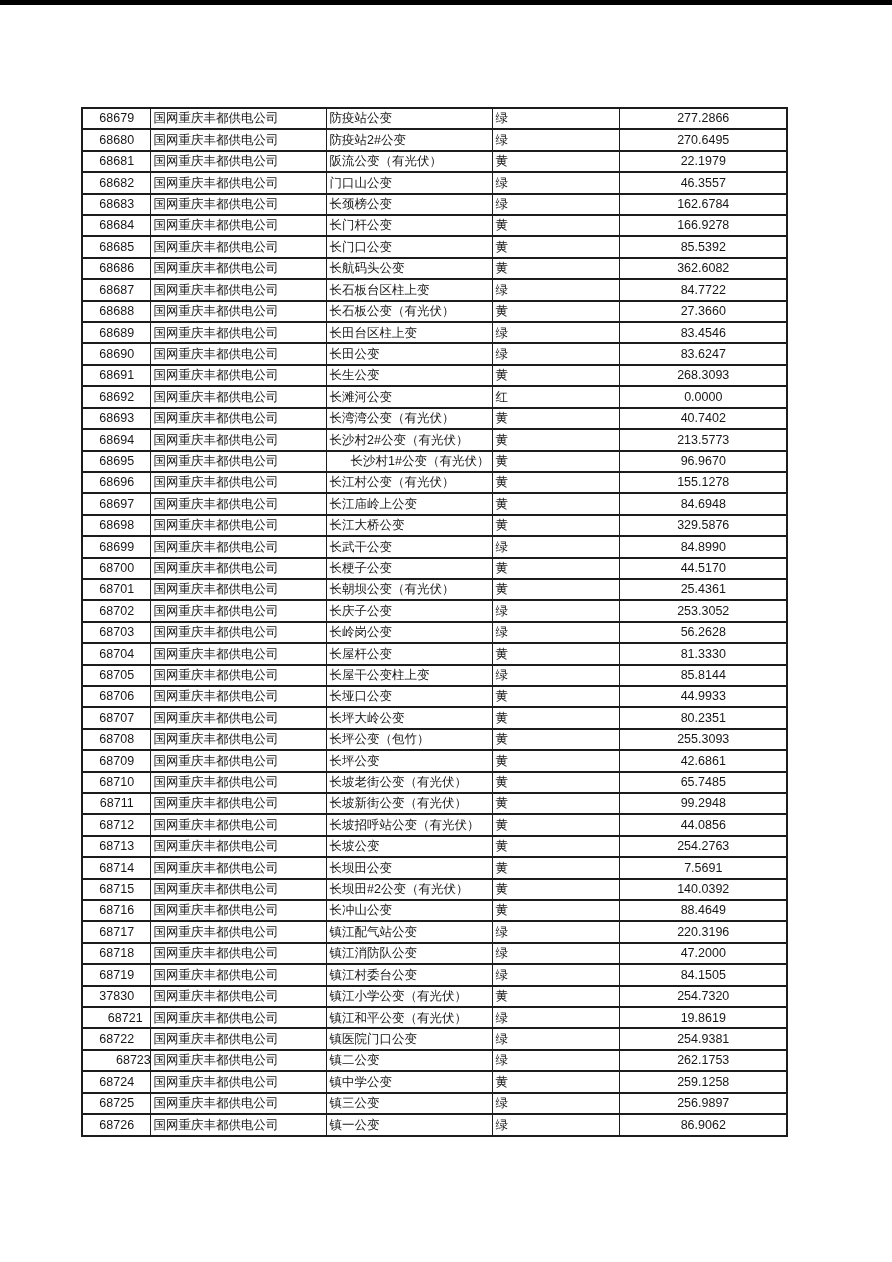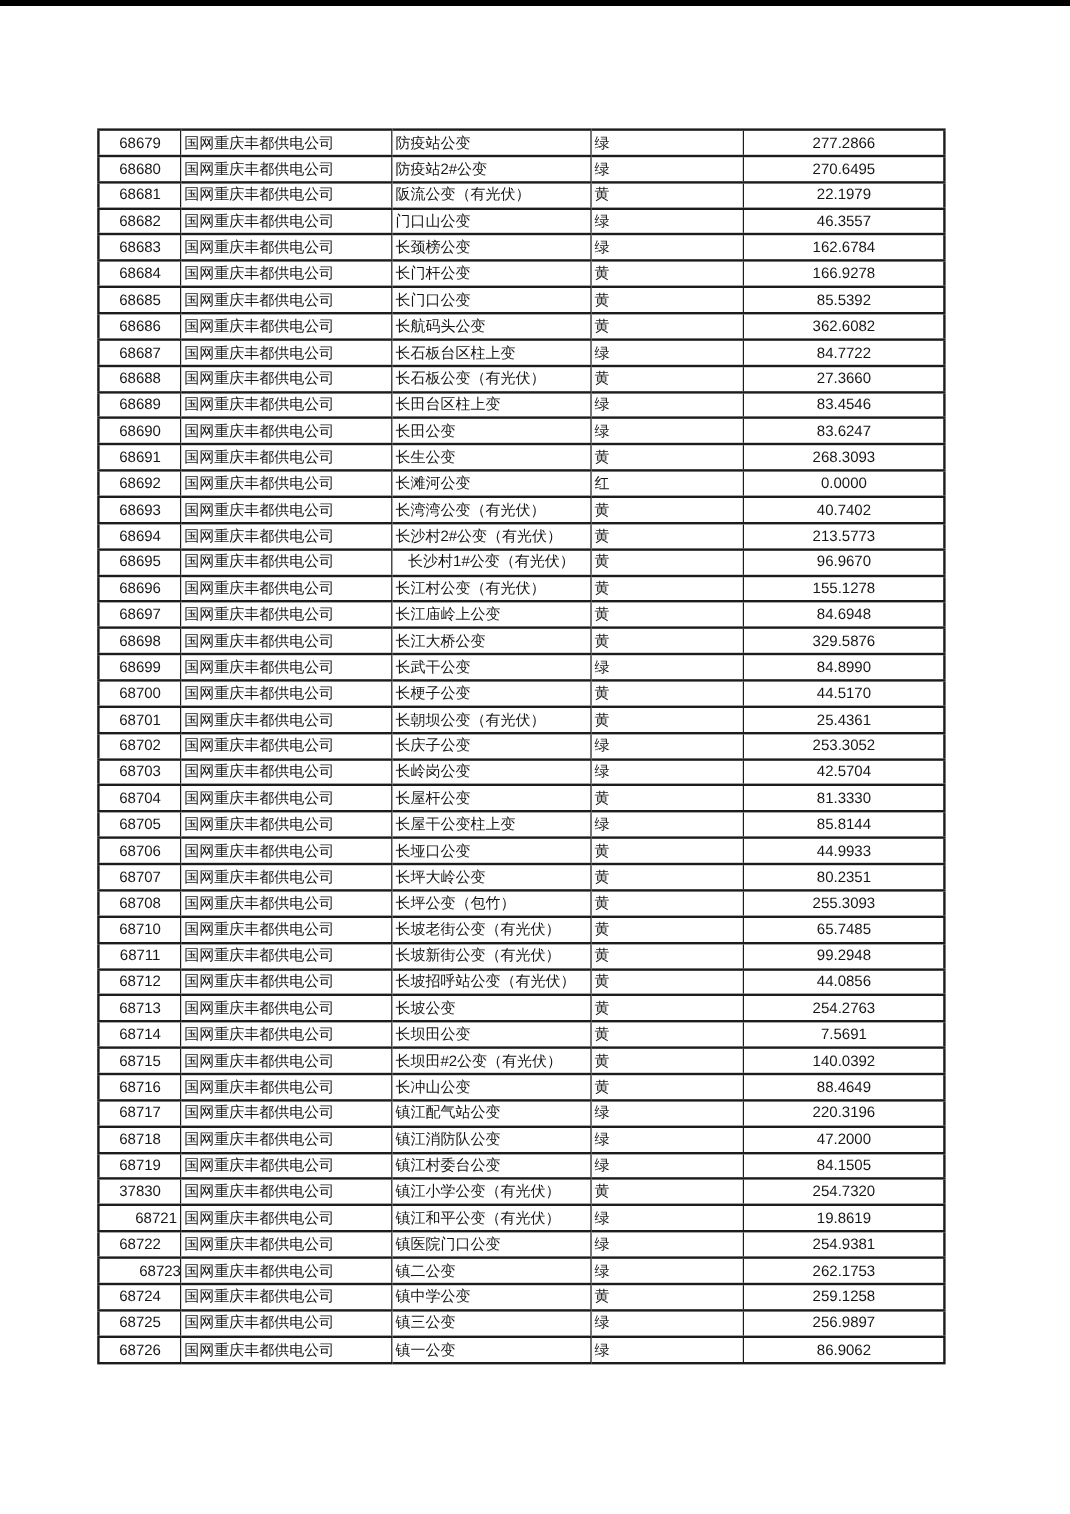--- a/index.html
+++ b/index.html
@@ -175,21 +175,21 @@
         <tr>
           <td style="text-align: center;">68694</td>
           <td style="text-align: left;">国网重庆丰都供电公司</td>
           <td style="text-align: left;">长沙村2#公变（有光伏）</td>
           <td style="text-align: left;">黄</td>
           <td style="text-align: center;">213.5773</td>
         </tr>
         <tr>
           <td style="text-align: center;">68695</td>
           <td style="text-align: left;">国网重庆丰都供电公司</td>
-          <td style="text-align: center;">长沙村1#公变（有光伏）</td>
+          <td style="text-align: right;">长沙村1#公变（有光伏）</td>
           <td style="text-align: left;">黄</td>
           <td style="text-align: center;">96.9670</td>
         </tr>
         <tr>
           <td style="text-align: center;">68696</td>
           <td style="text-align: left;">国网重庆丰都供电公司</td>
           <td style="text-align: left; margin-left: 44px;">长江村公变（有光伏）</td>
           <td style="text-align: left;">黄</td>
           <td style="text-align: center;">155.1278</td>
         </tr>
@@ -233,21 +233,21 @@
           <td style="text-align: left;">国网重庆丰都供电公司</td>
           <td style="text-align: left;">长庆子公变</td>
           <td style="text-align: left;">绿</td>
           <td style="text-align: center;">253.3052</td>
         </tr>
         <tr>
           <td style="text-align: center;">68703</td>
           <td style="text-align: left;">国网重庆丰都供电公司</td>
           <td style="text-align: left;">长岭岗公变</td>
           <td style="text-align: left;">绿</td>
-          <td style="text-align: center;">42.5704</td>
+          <td style="text-align: center;">56.2628</td>
         </tr>
         <tr>
           <td style="text-align: center;">68704</td>
           <td style="text-align: left;">国网重庆丰都供电公司</td>
           <td style="text-align: left;">长屋杆公变</td>
           <td style="text-align: left;">黄</td>
           <td style="text-align: center;">81.3330</td>
         </tr>
         <tr>
           <td style="text-align: center;">68705</td>
@@ -271,20 +271,27 @@
           <td style="text-align: center;">80.2351</td>
         </tr>
         <tr>
           <td style="text-align: center;">68708</td>
           <td style="text-align: left;">国网重庆丰都供电公司</td>
           <td style="text-align: left;">长坪公变（包竹）</td>
           <td style="text-align: left;">黄</td>
           <td style="text-align: center;">255.3093</td>
         </tr>
         <tr>
+          <td style="text-align: center;">68709</td>
+          <td style="text-align: left;">国网重庆丰都供电公司</td>
+          <td style="text-align: left;">长坪公变</td>
+          <td style="text-align: left;">黄</td>
+          <td style="text-align: center;">42.6861</td>
+        </tr>
+        <tr>
           <td style="text-align: center;">68710</td>
           <td style="text-align: left;">国网重庆丰都供电公司</td>
           <td style="text-align: left;">长坡老街公变（有光伏）</td>
           <td style="text-align: left;">黄</td>
           <td style="text-align: center;">65.7485</td>
         </tr>
         <tr>
           <td style="text-align: center;">68711</td>
           <td style="text-align: left;">国网重庆丰都供电公司</td>
           <td style="text-align: left;">长坡新街公变（有光伏）</td>
@@ -348,21 +355,21 @@
           <td style="text-align: center;">84.1505</td>
         </tr>
         <tr>
           <td style="text-align: center;">37830</td>
           <td style="text-align: left;">国网重庆丰都供电公司</td>
           <td style="text-align: left;">镇江小学公变（有光伏）</td>
           <td style="text-align: left;">黄</td>
           <td style="text-align: center;">254.7320</td>
         </tr>
         <tr>
-          <td style="text-align: right; padding-left: 20px;">68721</td>
+          <td style="text-align: center; padding-left: 20px;">68721</td>
           <td style="text-align: left;">国网重庆丰都供电公司</td>
           <td style="text-align: left;">镇江和平公变（有光伏）</td>
           <td style="text-align: left;">绿</td>
           <td style="text-align: center;">19.8619</td>
         </tr>
         <tr>
           <td style="text-align: center;">68722</td>
           <td style="text-align: left;">国网重庆丰都供电公司</td>
           <td style="text-align: left;">镇医院门口公变</td>
           <td style="text-align: left;">绿</td>

